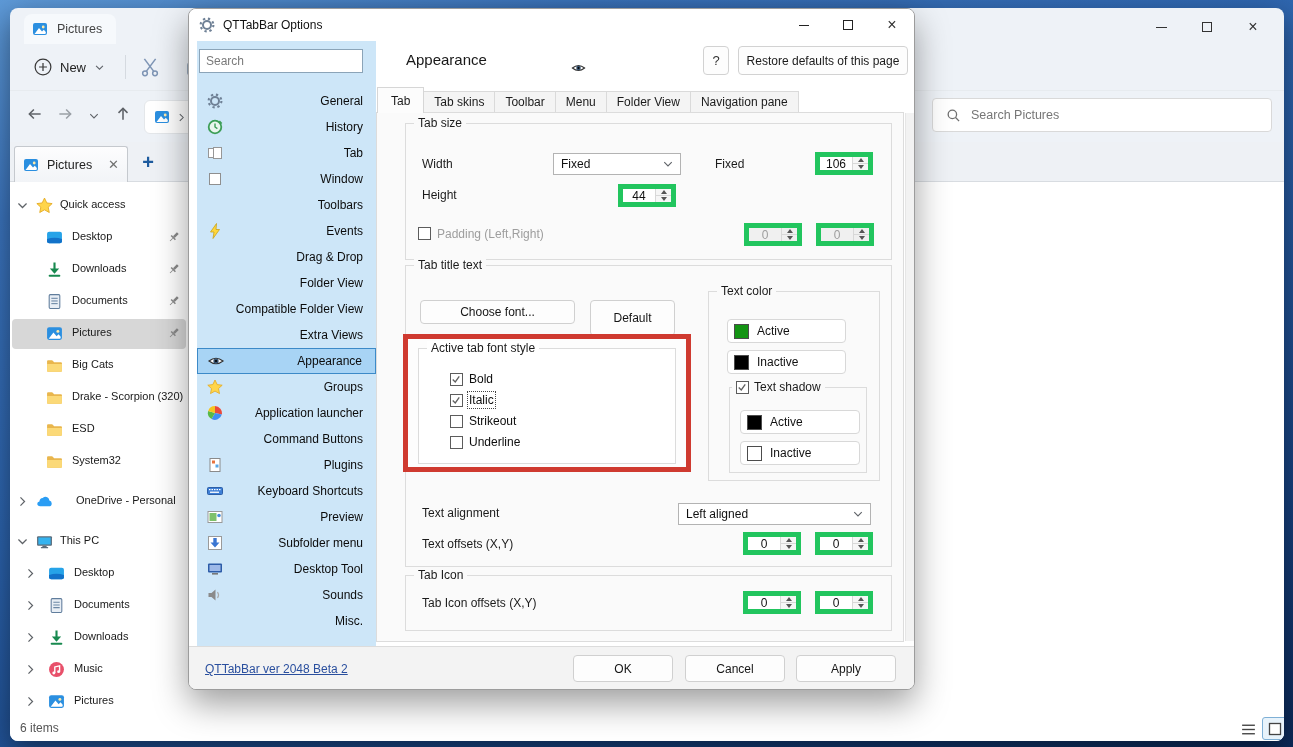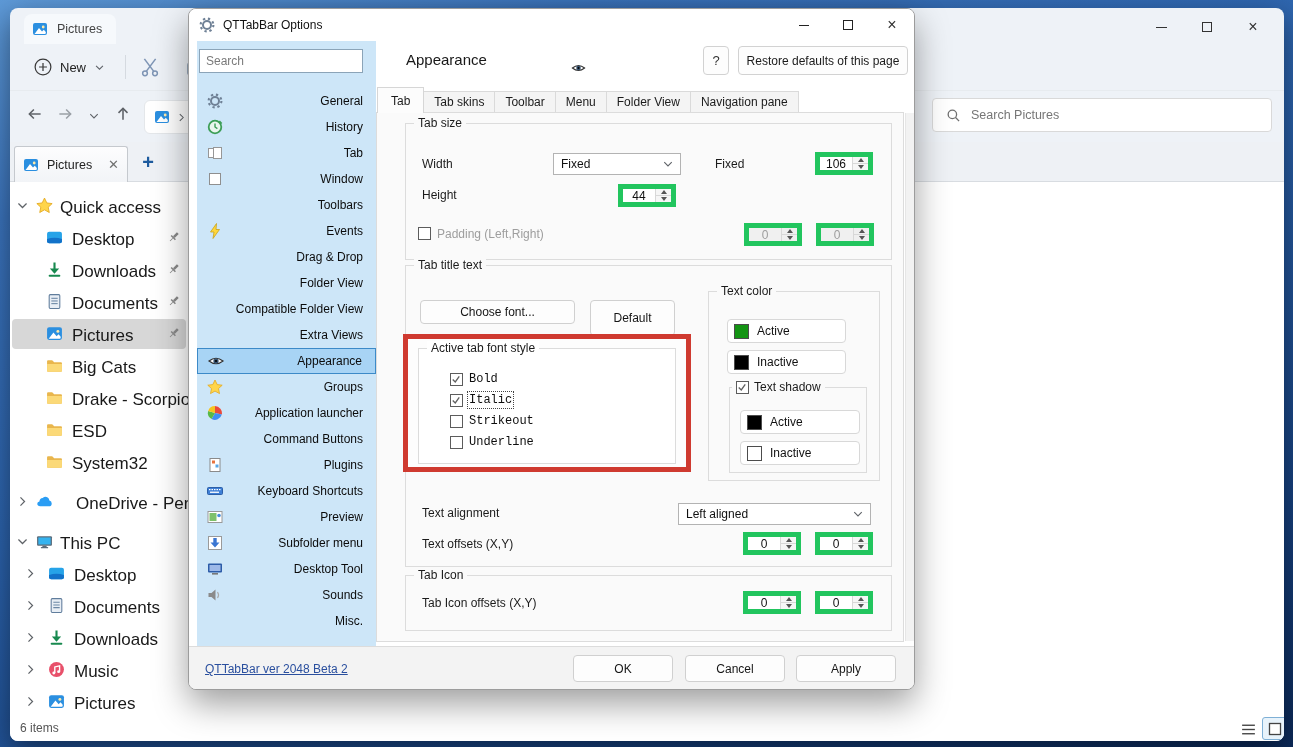--- a/index.html
+++ b/index.html
@@ -39,21 +39,21 @@
     display:flex; align-items:center; gap:8px; padding:0 8px; }
   .qt-tab-label { font-size:12.5px; color:#222; flex:1; }
   .qt-close { color:#707070; font-size:13px; }
   .qt-plus { left:126px; top:6px; width:24px; height:28px; color:#1d5b9e; font-size:20px; font-weight:bold;
     display:flex; align-items:center; justify-content:center; }
   .exp-body { left:0; top:174px; width:100%; height:532px; background:#fff; }
   .tree-item { position:absolute; left:0; width:180px; height:32px; }
   .tree-hl { position:absolute; left:2px; top:1px; width:174px; height:30px; background:#d7d7d7; border-radius:4px; }
   .tree-ic { position:absolute; top:7px; width:17px; height:17px; }
   .tree-chev { position:absolute; top:9px; width:13px; height:13px; }
-  .tree-label { position:absolute; top:8px; font-size:17px; color:#191919; white-space:nowrap; }
+  .tree-label { position:absolute; top:8px; font-size:11px; color:#191919; white-space:nowrap; }
   .tree-pin { position:absolute; left:156px; top:8px; width:15px; height:15px; }
   .exp-statusbar { left:0; top:706px; width:100%; height:27px; background:#fff; }
   .status-text { position:absolute; left:10px; top:7px; color:#555; font-size:12px; }
   .view-list { position:absolute; left:1230px; top:7px; width:17px; height:17px; }
   .view-thumb { position:absolute; left:1252px; top:3px; width:25px; height:23px; border:1px solid #7fb0d6;
     background:#e8f3fb; border-radius:3px; display:flex; align-items:center; justify-content:center; }
 
   
   #dialog { left:188px; top:8px; width:727px; height:682px; background:#fff; border:1px solid #9c9c9c;
     border-radius:8px; box-shadow:0 14px 34px rgba(0,0,0,.38); overflow:hidden; }
@@ -110,21 +110,21 @@
 
   .cb { position:absolute; width:13px; height:13px; background:#fff; border:1px solid #5c5c5c; }
 
   .btn { position:absolute; background:#fdfdfd; border:1px solid #d0d0d0; border-radius:4px;
     display:flex; align-items:center; justify-content:center; font-size:12px; color:#161616; }
 
   .redbox { position:absolute; border:5px solid #cf3a30; background:#fdfdfd; }
   .fontstyle-gb { background:#fff; }
   .fontstyle-gb .gb-legend { background:#fff; }
   .fs-row { position:absolute; left:31px; display:flex; align-items:center; gap:6px; }
-  .fs-label { font-size:12px; color:#0d0d0d;font-family:Liberation Mono, monospace; }
+  .fs-label { font-size:12px; color:#0d0d0d; }
   .fs-label.focused { outline:1px dotted #444; outline-offset:1px; }
   .fs-cb { position:relative; width:13px; height:13px; background:#fff; border:1px solid #5c5c5c; }
 
   .swatch-btn { position:absolute; height:24px; background:#fff; border:1px solid #d8d8d8; border-radius:4px;
     display:flex; align-items:center; gap:8px; padding-left:6px; font-size:12px; color:#111; }
   .swatch { width:15px; height:15px; border:1px solid #4c4c4c; }
 
   .dlg-footer { left:0; top:637px; width:727px; height:45px; background:#f3f3f3; border-top:1px solid #dcdcdc; }
   .ver-link { position:absolute; left:16px; top:15px; color:#2a4f9e; text-decoration:underline; font-size:12px; }
   .f-btn { top:8px; width:100px; height:27px; }

